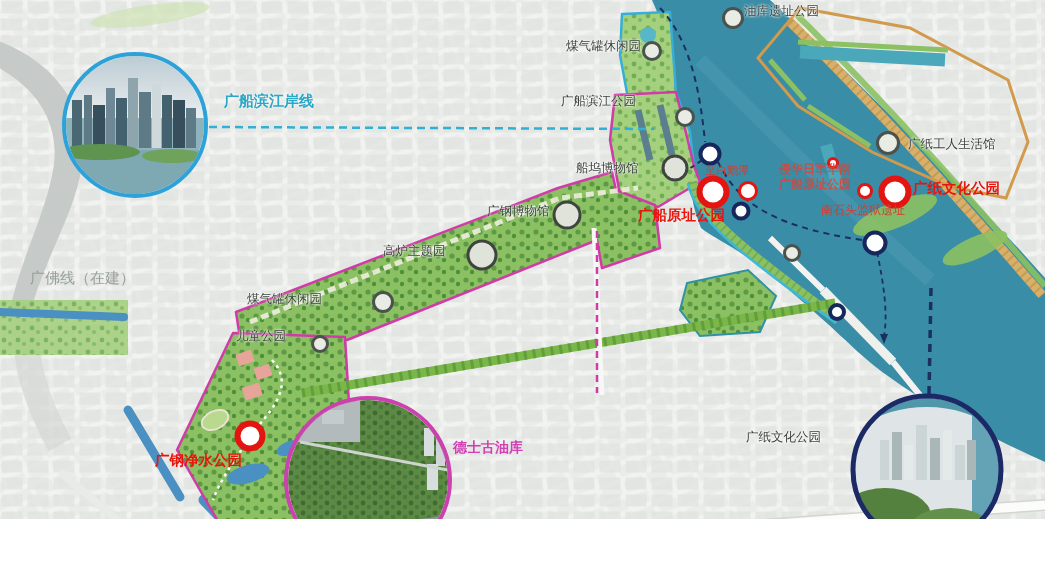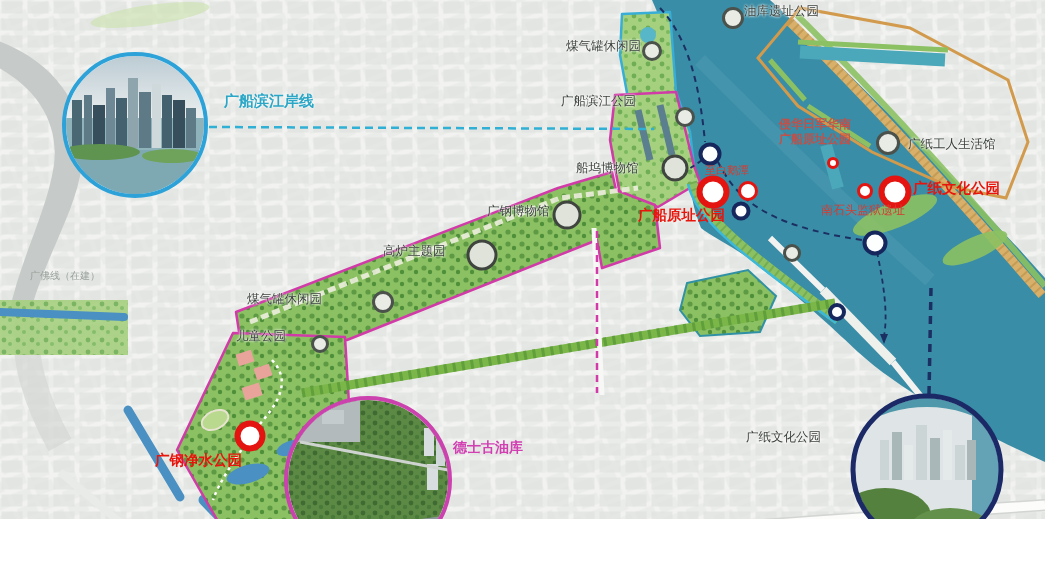--- a/index.html
+++ b/index.html
@@ -2,23 +2,23 @@
 <html><head>
 <meta charset="utf-8">
 <style>
   html,body{margin:0;padding:0;background:#ffffff;font-family:"Liberation Sans","DejaVu Sans",sans-serif;}
   #map{position:relative;width:1045px;height:519px;overflow:hidden;background:#f0f1ee;}
   #map svg{position:absolute;left:0;top:0;}
   .lbl{position:absolute;font-size:12.5px;color:#3b413c;white-space:nowrap;text-shadow:0 0 3px #fff,0 0 2px #fff;}
   .lbl-cyan{position:absolute;font-size:15px;font-weight:bold;color:#2aa6c6;white-space:nowrap;text-shadow:0 0 3px #fff;text-align:right;}
   .lbl-red-bold{position:absolute;font-size:14.5px;font-weight:bold;color:#e8150d;white-space:nowrap;}
   .lbl-red-sm{position:absolute;font-size:11.5px;color:#d43c32;white-space:nowrap;}
-  .lbl-red-2line{position:absolute;font-size:12px;font-weight:bold;color:rgba(211,72,60,.88);text-align:center;line-height:15px;white-space:nowrap;}
+  .lbl-red-2line{position:absolute;font-size:12px;font-weight:bold;color:rgba(211,72,60,.88);text-align:center;line-height:15px;white-space:nowrap;margin-top:45px;}
   .lbl-magenta{position:absolute;font-size:14px;font-weight:bold;color:#d23fb3;white-space:nowrap;}
-  .lbl-faint{position:absolute;font-size:10px;color:#98a09b;white-space:nowrap;}
+  .lbl-faint{position:absolute;font-size:15px;color:#98a09b;white-space:nowrap;}
   .lbl-road{position:absolute;font-size:10px;color:#8d9490;letter-spacing:22px;white-space:nowrap;}
   .marker{position:absolute;border-radius:50%;transform:translate(-50%,-50%);box-sizing:border-box;background:#fff;}
   .m-gray{background:#e9ebe5;border:3px solid #4b514b;}
   .m-gray-lg{background:#dfe3da;border:3.5px solid #3f443f;}
   .m-navy{background:#fdfefe;border:4px solid #15275d;}
   .m-red-lg{background:#fff;border:6px solid #e41410;}
   .m-red-sm{background:#fff;border:3px solid #e41410;}
 </style>
 </head>
 <body>

